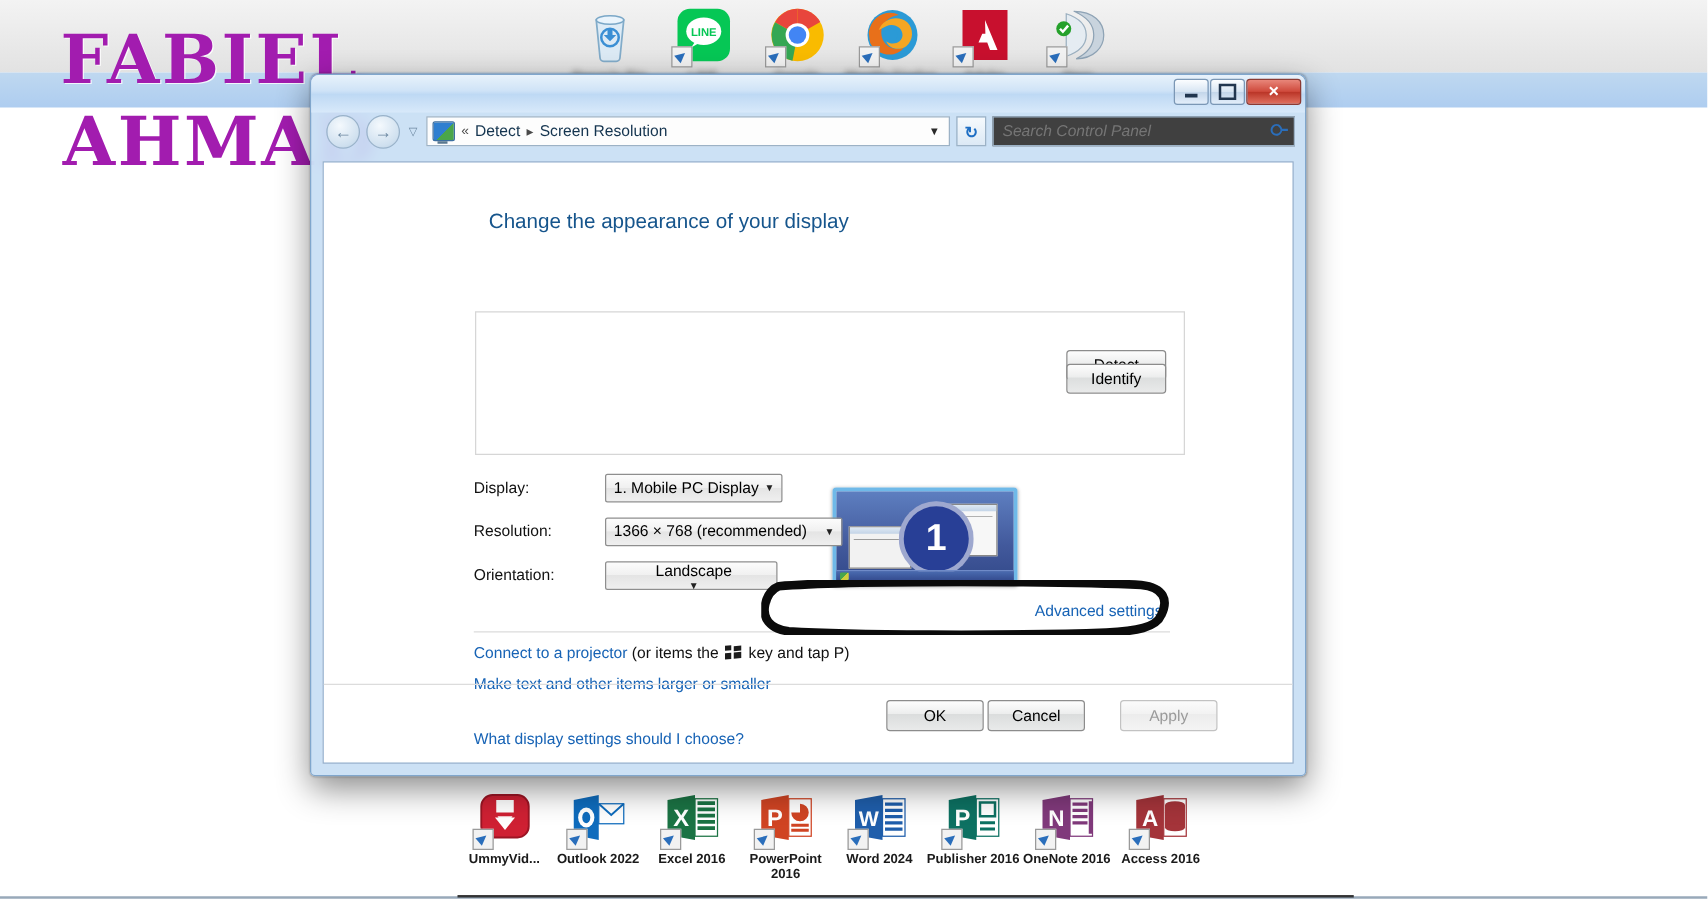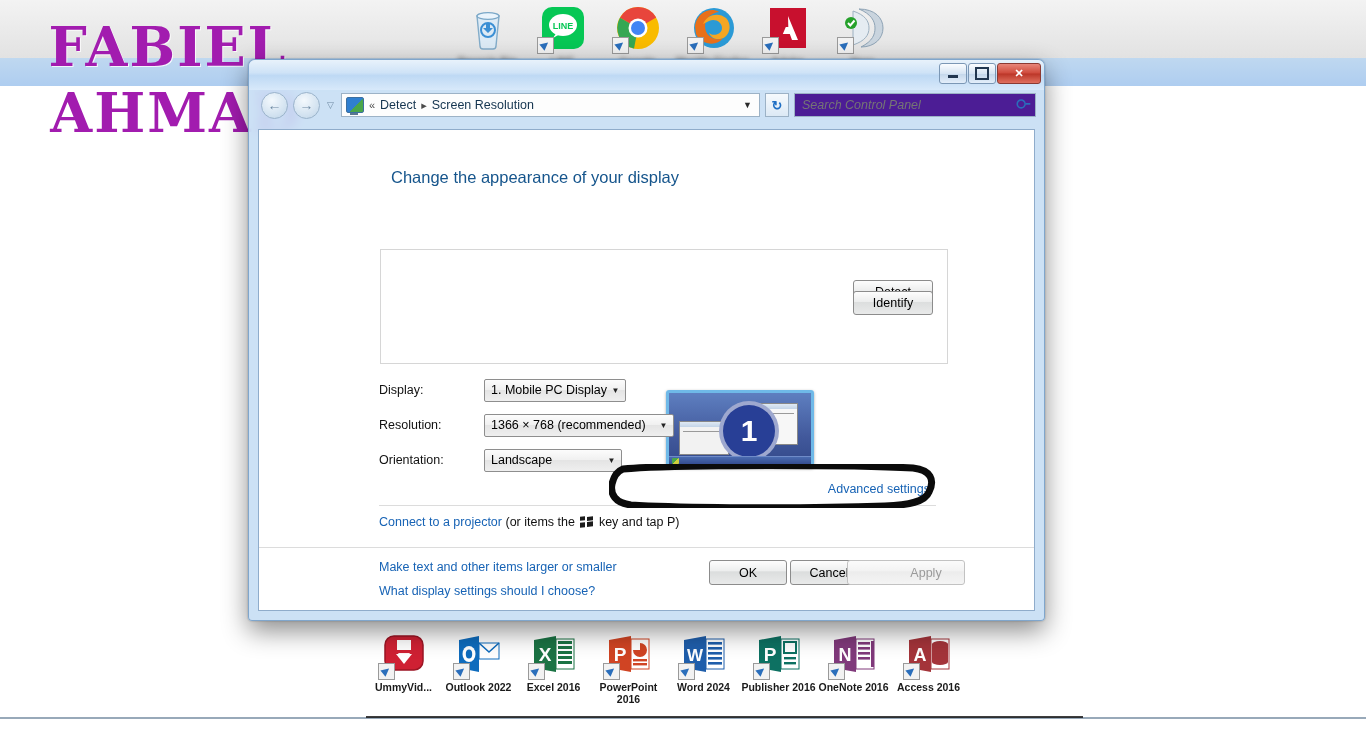--- a/index.html
+++ b/index.html
@@ -104,21 +104,21 @@
     background:linear-gradient(135deg,#2f7fd0 55%,#4aa64a 55%);position:relative;
   }
   .crumb-ico::after{content:"";position:absolute;left:3px;bottom:-3px;width:8px;height:2px;background:#5a7890;}
   .crumb-sep{color:#4a4a4a;font-size:11px;}
   .crumb-dd{margin-left:auto;color:#2a2a2a;font-size:9px;padding-right:3px;}
   #refresh{
     width:22px;height:22px;border:1px solid #9cb2c6;background:linear-gradient(#f6fafd,#dce9f5);
     display:flex;align-items:center;justify-content:center;color:#1f6fc4;font-size:13px;font-weight:bold;
   }
   #searchbox{
-    width:230px;height:22px;background:#4c1d95;border:1px solid #9cb2c6;
+    width:230px;height:22px;background:#404040;border:1px solid #9cb2c6;
     display:flex;align-items:center;padding:0 5px;
   }
   #searchbox input{
     border:0;outline:0;flex:1;font-size:12.5px;font-style:italic;color:#8a8a8a;
     font-family:"Liberation Sans",sans-serif;background:transparent;
   }
   .mag{color:#2a6ebb;font-size:13px;transform:rotate(-45deg);}
 
   
   #content{
@@ -179,30 +179,30 @@
   .combo .txt{flex:1;white-space:nowrap;}
   .combo .arrow{
     width:15px;display:flex;align-items:center;justify-content:center;
     font-size:8px;color:#222;
   }
   #rowDisplay{top:248px;}
   #rowResolution{top:283px;}
   #rowOrientation{top:318px;}
   #cbDisplay{width:132px;}
   #cbResolution{width:180px;}
-  #cbOrientation{width:128px;}
+  #cbOrientation{width:128px;flex-direction:column;}
 
   #advanced{
     position:absolute;right:104px;top:352px;font-size:12.5px;color:#1763b5;cursor:pointer;
   }
   #hr{position:absolute;left:120px;right:98px;top:375px;height:1px;background:#dcdcdc;}
 
   .link{position:absolute;left:120px;font-size:12.5px;color:#1763b5;cursor:pointer;}
   #lnk1{top:385px;}
-  #lnk2{top:410px;margin-top:20px;}
+  #lnk2{top:410px;}
   #lnk3{top:454px;}
   #lnk1 .plain{color:#111;}
   .winkey{
     display:inline-block;width:13px;height:11px;vertical-align:-1px;margin:0 2px;
     background:
       linear-gradient(#1c1c1c,#1c1c1c) 0 0/5px 4px no-repeat,
       linear-gradient(#1c1c1c,#1c1c1c) 7px 1px/6px 4px no-repeat,
       linear-gradient(#1c1c1c,#1c1c1c) 0 6px/5px 5px no-repeat,
       linear-gradient(#1c1c1c,#1c1c1c) 7px 6px/6px 5px no-repeat;
     transform:skewY(-6deg);
@@ -212,22 +212,22 @@
     position:absolute;left:0;right:0;bottom:0;height:62px;border-top:1px solid #dcdcdc;
   }
   .dlgbtn{
     position:absolute;top:12px;width:76px;height:23px;
     border:1px solid #8c8c8c;border-radius:3px;
     background:linear-gradient(#fdfdfd,#eceded 45%,#dbdddd 46%,#e9eaea);
     font-size:12.5px;color:#000;display:flex;align-items:center;justify-content:center;
   }
   #btnOK{left:450px;}
   #btnCancel{left:531px;}
-  #btnApply{left:588px;color:#9a9a9a;border-color:#c2c2c2;
-    background:linear-gradient(#fbfbfb,#f2f2f2 45%,#ececec 46%,#f4f4f4);padding-left:40px;}
+  #btnApply{left:637px;color:#9a9a9a;border-color:#c2c2c2;
+    background:linear-gradient(#fbfbfb,#f2f2f2 45%,#ececec 46%,#f4f4f4);}
 
   
   #annot{position:absolute;left:350px;top:334px;width:330px;height:44px;pointer-events:none;}
 
   
   #taskline{position:absolute;left:0;right:0;bottom:11px;height:2px;background:#7e93a8;opacity:.8;}
   #taskline2{position:absolute;left:366px;right:283px;bottom:12px;height:2px;background:#1b1b1b;opacity:.85;}
 </style>
 </head>
 <body>

